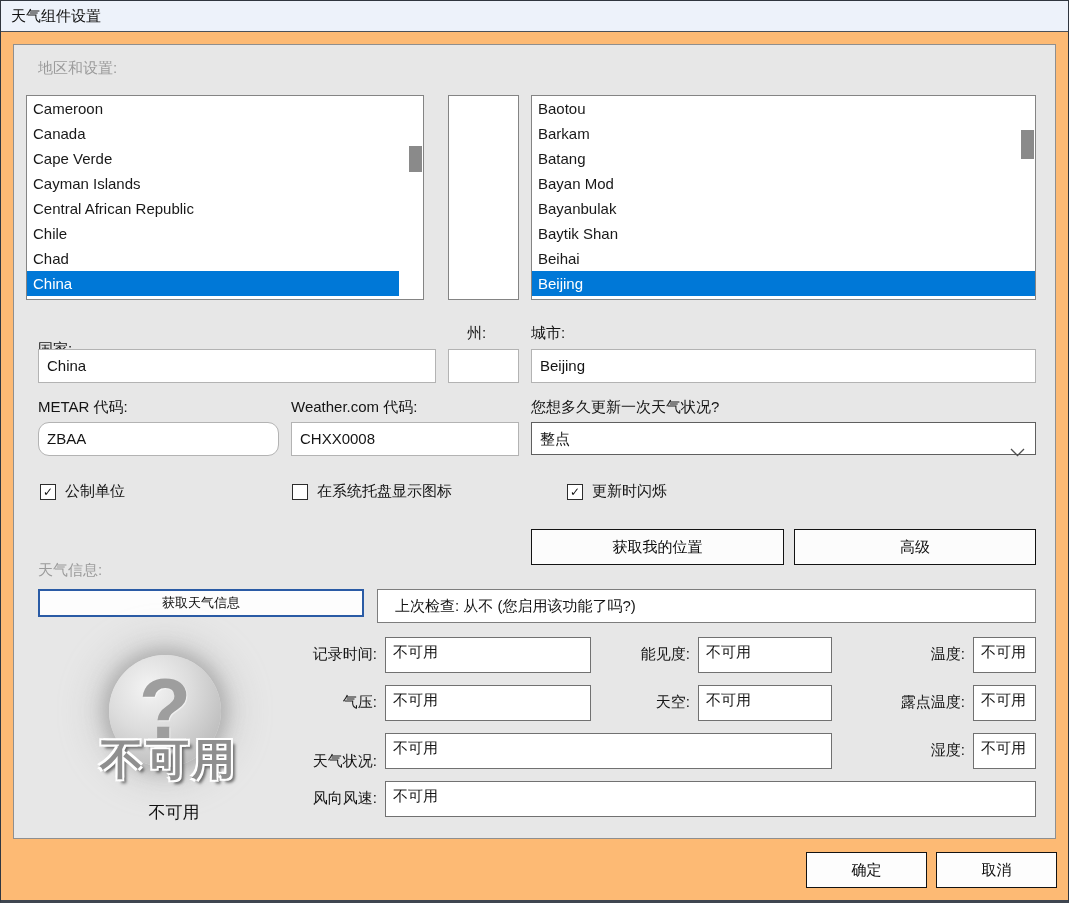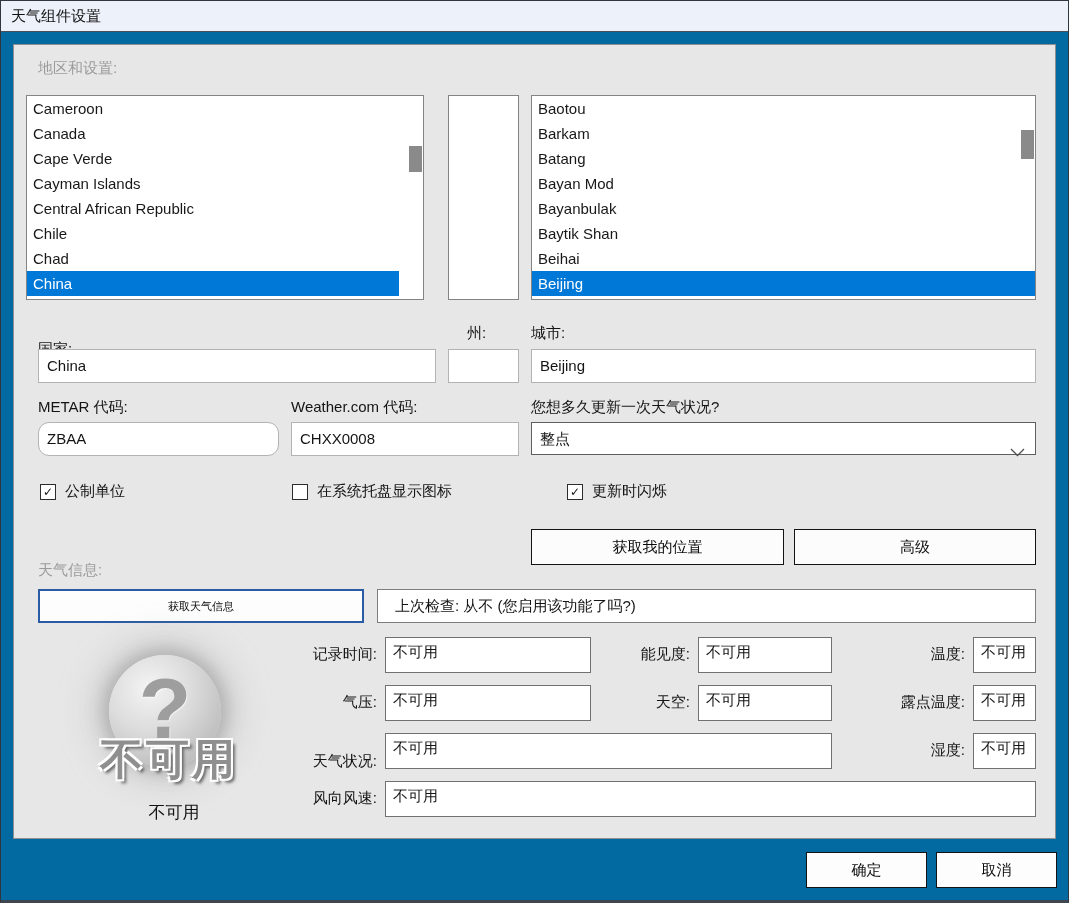--- a/index.html
+++ b/index.html
@@ -1,20 +1,20 @@
 <!DOCTYPE html>
 <html><head>
 <meta charset="utf-8">
 <style>
   * { margin:0; padding:0; box-sizing:border-box; }
   html,body { background:#cfcfcf; }
   body { font-family:"Liberation Sans","DejaVu Sans",sans-serif; }
 
   .window{
-    position:relative; width:1069px; height:903px; background:#0369a1;
+    position:relative; width:1069px; height:903px; background:#fdba74;
     border:1px solid #30363f; border-bottom:3px solid #3f4650; overflow:hidden;
   }
   .titlebar{
     position:absolute; left:0; top:0; width:100%; height:31px;
     background:#edf2fa; border-bottom:1px solid #4a4f57;
     font-size:15px; color:#101010; line-height:30px; padding-left:10px;
   }
   .panel{
     position:absolute; left:12px; top:43px; width:1043px; height:795px;
     background:#e7e7e7; border:1px solid #8f8f8f;
@@ -46,22 +46,22 @@
     width:16px; height:16px; background:#ffffff; border:1px solid #2c2c2c;
     display:flex; align-items:center; justify-content:center;
     font-size:12px; font-weight:bold; color:#101010; line-height:1;
   }
 
   .btn{
     position:absolute; height:36px; background:#fcfcfc; border:1px solid #131313;
     font-size:15px; color:#0c0c0c; display:flex; align-items:center; justify-content:center;
   }
   .btn-blue{
-    position:absolute; height:34px; background:#fdfdfd; border:2px solid #2a5ba5;
-    font-size:11px; color:#0c0c0c; display:flex; align-items:center; justify-content:center;
+    position:absolute; height:28px; background:#fdfdfd; border:2px solid #2a5ba5;
+    font-size:13px; color:#0c0c0c; display:flex; align-items:center; justify-content:center;
   }
   .status{
     position:absolute; height:34px; background:#ffffff; border:1px solid #7d7d7d;
     font-size:15px; color:#141414; line-height:32px; padding-left:17px; white-space:nowrap;
   }
 
   .wx-label{ position:absolute; font-size:15px; color:#141414; text-align:right; white-space:nowrap; }
   .wx-input{
     position:absolute; height:36px; background:#ffffff; border:1px solid #717171;
     font-size:15px; color:#141414; padding:5px 0 0 7px; white-space:nowrap;

